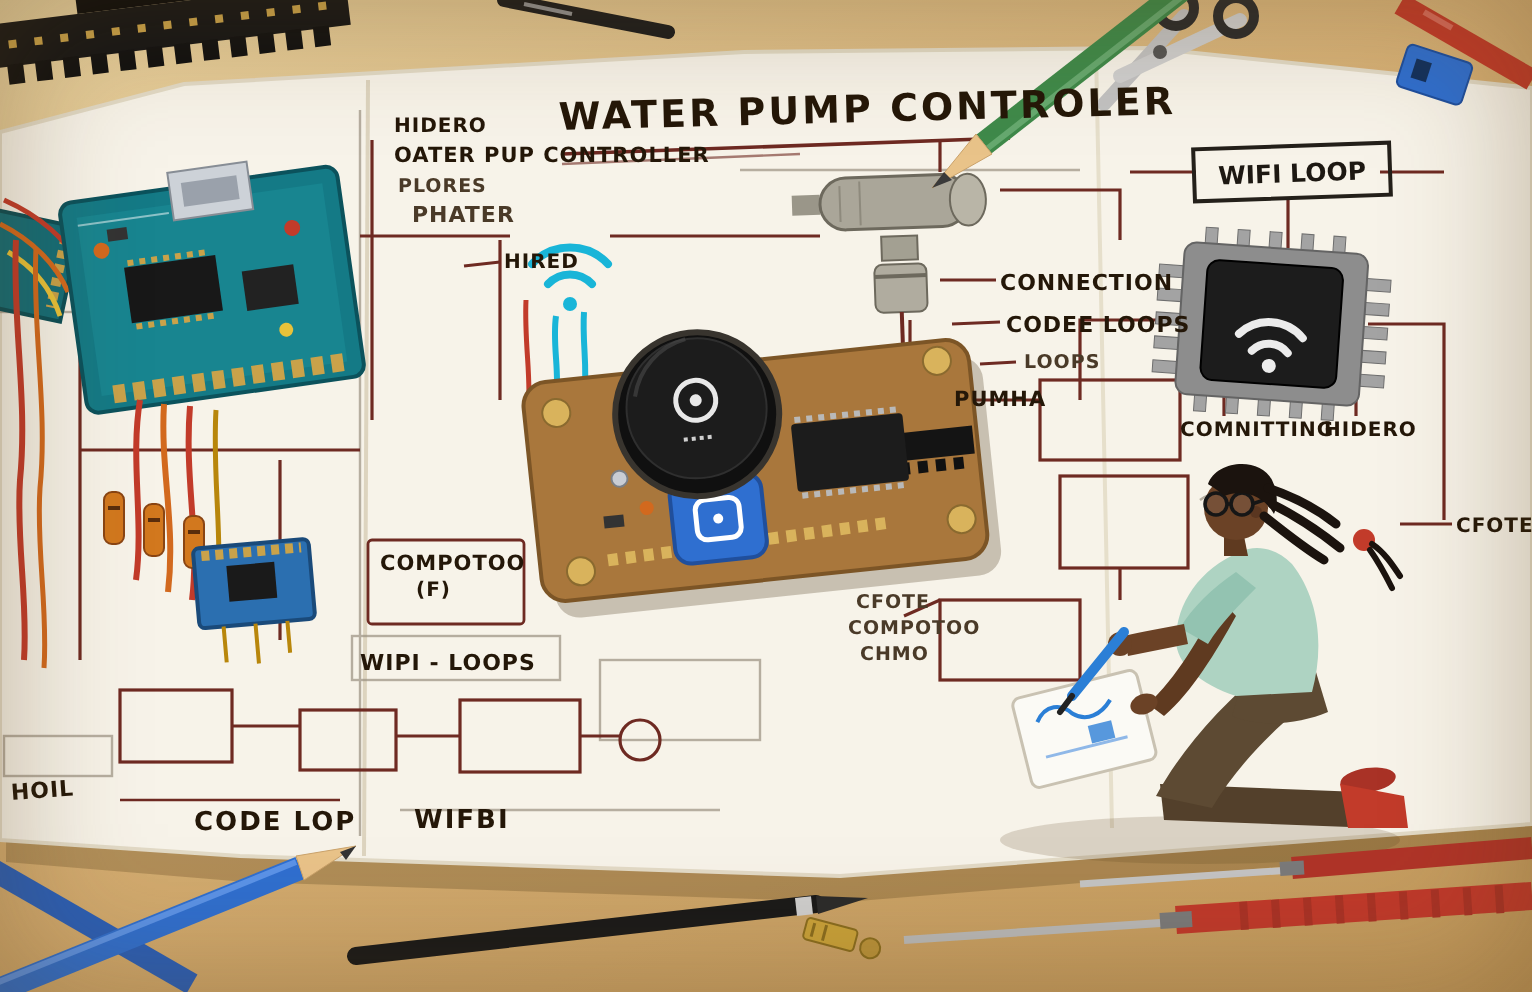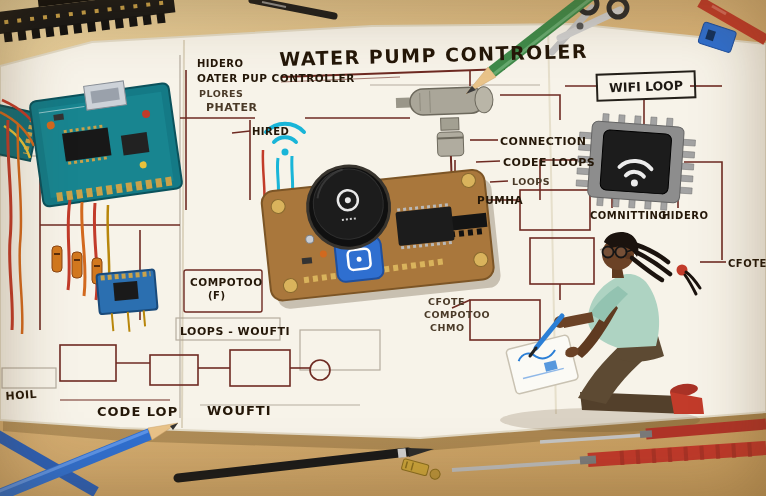--- a/index.html
+++ b/index.html
@@ -347,22 +347,22 @@
 <div class="lbl" style="left:252px;top:126px;font-size:10px">HIRED</div>
 <div class="lbl" style="left:500px;top:135px;font-size:11px">CONNECTION</div>
 <div class="lbl" style="left:503px;top:156px;font-size:11px">CODEE LOOPS</div>
 <div class="lbl faint" style="left:512px;top:176px;font-size:9.5px">LOOPS</div>
 <div class="lbl" style="left:477px;top:194px;font-size:10.5px">PUMHA</div>
 <div class="lbl" style="left:590px;top:210px;font-size:10px">COMNITTING</div>
 <div class="lbl" style="left:662px;top:210px;font-size:10px">HIDERO</div>
 <div class="lbl" style="left:728px;top:258px;font-size:10px">CFOTE</div>
 <div class="lbl" style="left:190px;top:276px;font-size:10.5px">COMPOTOO</div>
 <div class="lbl" style="left:208px;top:290px;font-size:10px">(F)</div>
-<div class="lbl" style="left:180px;top:325px;font-size:11px">LOOPS - WOUFTI</div>
+<div class="lbl" style="left:180px;top:325px;font-size:11px">WIPI - LOOPS</div>
 <div class="lbl faint" style="left:428px;top:296px;font-size:9.5px">CFOTE</div>
 <div class="lbl faint" style="left:424px;top:309px;font-size:9.5px">COMPOTOO</div>
 <div class="lbl faint" style="left:430px;top:322px;font-size:9.5px">CHMO</div>
 <div class="lbl" style="left:5px;top:390px;font-size:11px;transform:rotate(-4deg)">HOIL</div>
 <div class="lbl" style="left:97px;top:404px;font-size:13px;letter-spacing:1px">CODE LOP</div>
-<div class="lbl" style="left:207px;top:403px;font-size:13px;letter-spacing:1px">WOUFTI</div>
+<div class="lbl" style="left:207px;top:403px;font-size:13px;letter-spacing:1px">WIFBI</div>
 
 <div class="vignette"></div>
 </div>
 
 </body></html>

